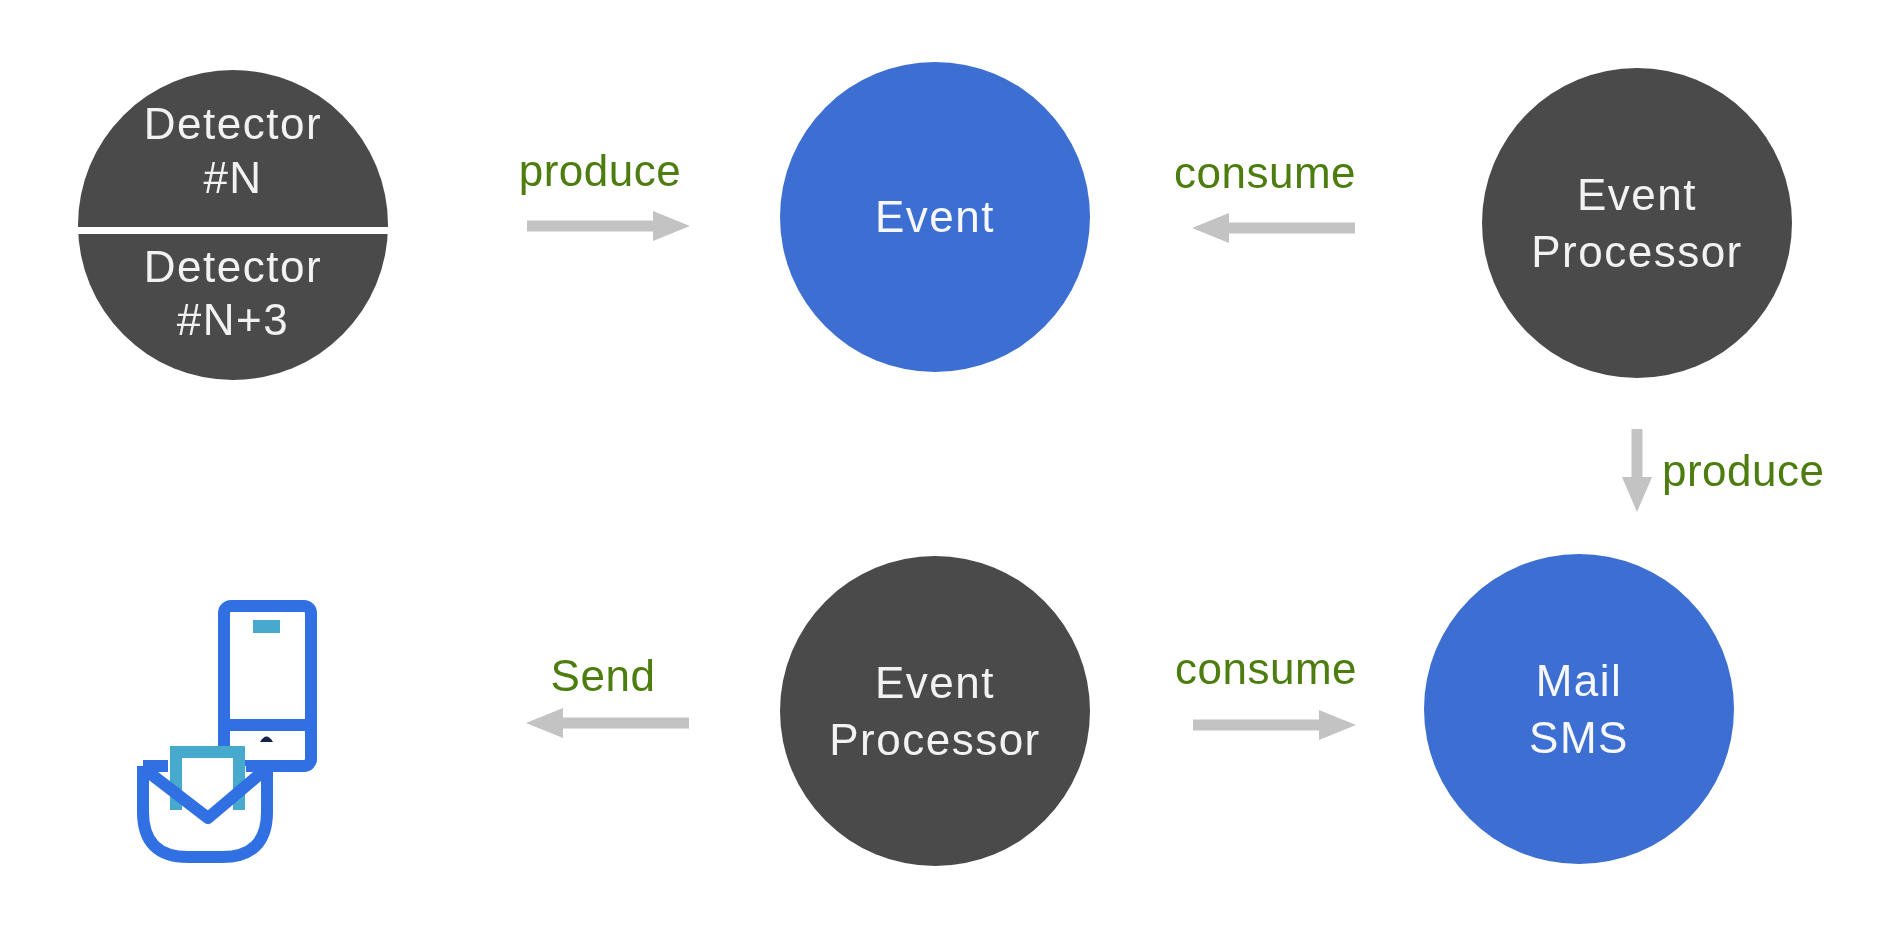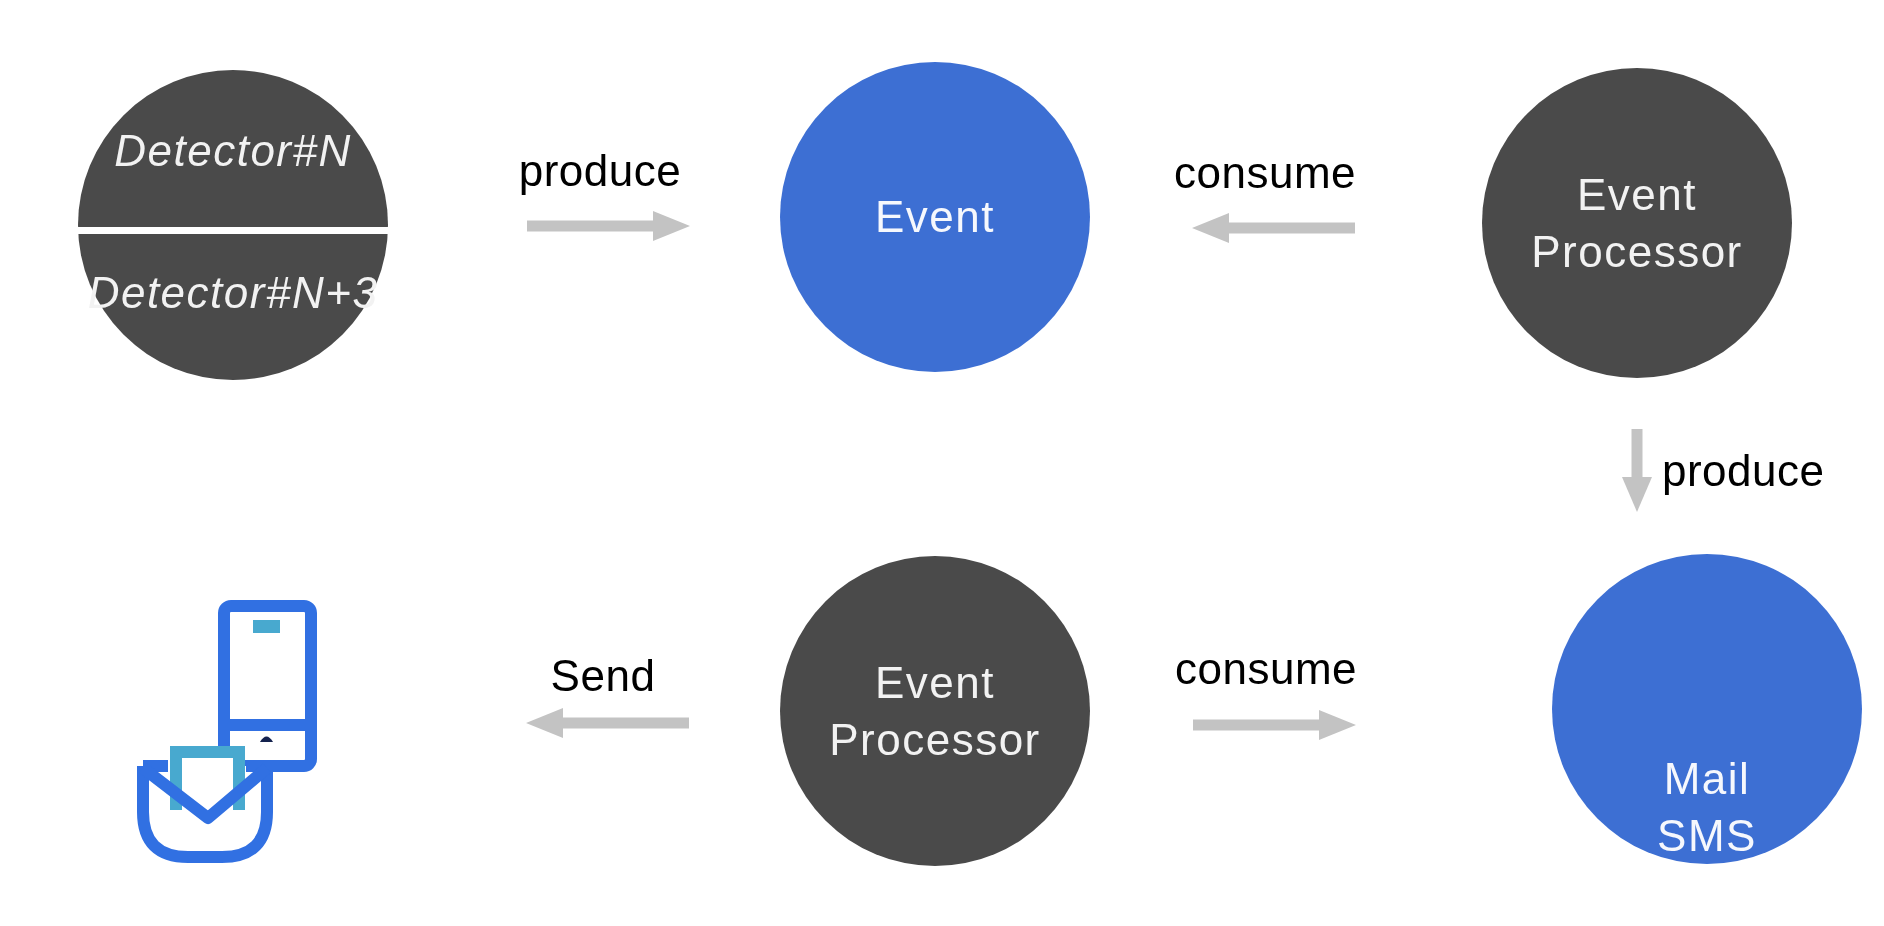--- a/index.html
+++ b/index.html
@@ -33,41 +33,41 @@
   }
   .node.dark { background: #4a4a4a; color: #f2f2f2; }
   .node.blue { background: #3d6fd3; color: #f6f8fd; }
   .node span { display: block; }
 
   .node.split { justify-content: flex-start; }
   .split .half {
     position: absolute;
     left: 0; right: 0;
     display: flex;
+    flex-direction: column;
     align-items: center;
     justify-content: center;
     line-height: 1.22;
-    font-style: italic;
   }
   .split .half.top    { top: 0;   height: 52%; }
   .split .half.bottom { top: 52%; height: 40%; }
   .split .divider {
     position: absolute;
     left: 0;
     top: calc(52% - 4px);
     width: 100%;
     height: 7px;
     background: #ffffff;
   }
 
   
   .edge-label {
     position: absolute;
     font-size: 44px;
-    color: #000000;
+    color: #4d7c0f;
     white-space: nowrap;
     letter-spacing: 0.5px;
   }
   .edge-label.center { transform: translateX(-50%); }
 
   
   .arrow { position: absolute; display: block; }
   .arrow line    { stroke: #c3c3c3; stroke-width: 11; }
   .arrow polygon { fill:  #c3c3c3; }
 
@@ -98,21 +98,21 @@
   <div class="node dark" style="left:1482px; top:68px;">
     <span>Event</span>
     <span>Processor</span>
   </div>
 
   <div class="node dark" style="left:780px; top:556px;">
     <span>Event</span>
     <span>Processor</span>
   </div>
 
-  <div class="node blue" style="left:1552px; top:554px;justify-content:flex-end;">
+  <div class="node blue" style="left:1424px; top:554px;">
     <span>Mail</span>
     <span>SMS</span>
   </div>
 
   <div class="edge-label center" style="left:600px; top:146px;">produce</div>
   <svg class="arrow" style="left:524px; top:208px;" width="168" height="36" viewBox="0 0 168 36">
     <line x1="3" y1="18" x2="133" y2="18"></line>
     <polygon points="129,3 166,18 129,33"></polygon>
   </svg>
 

